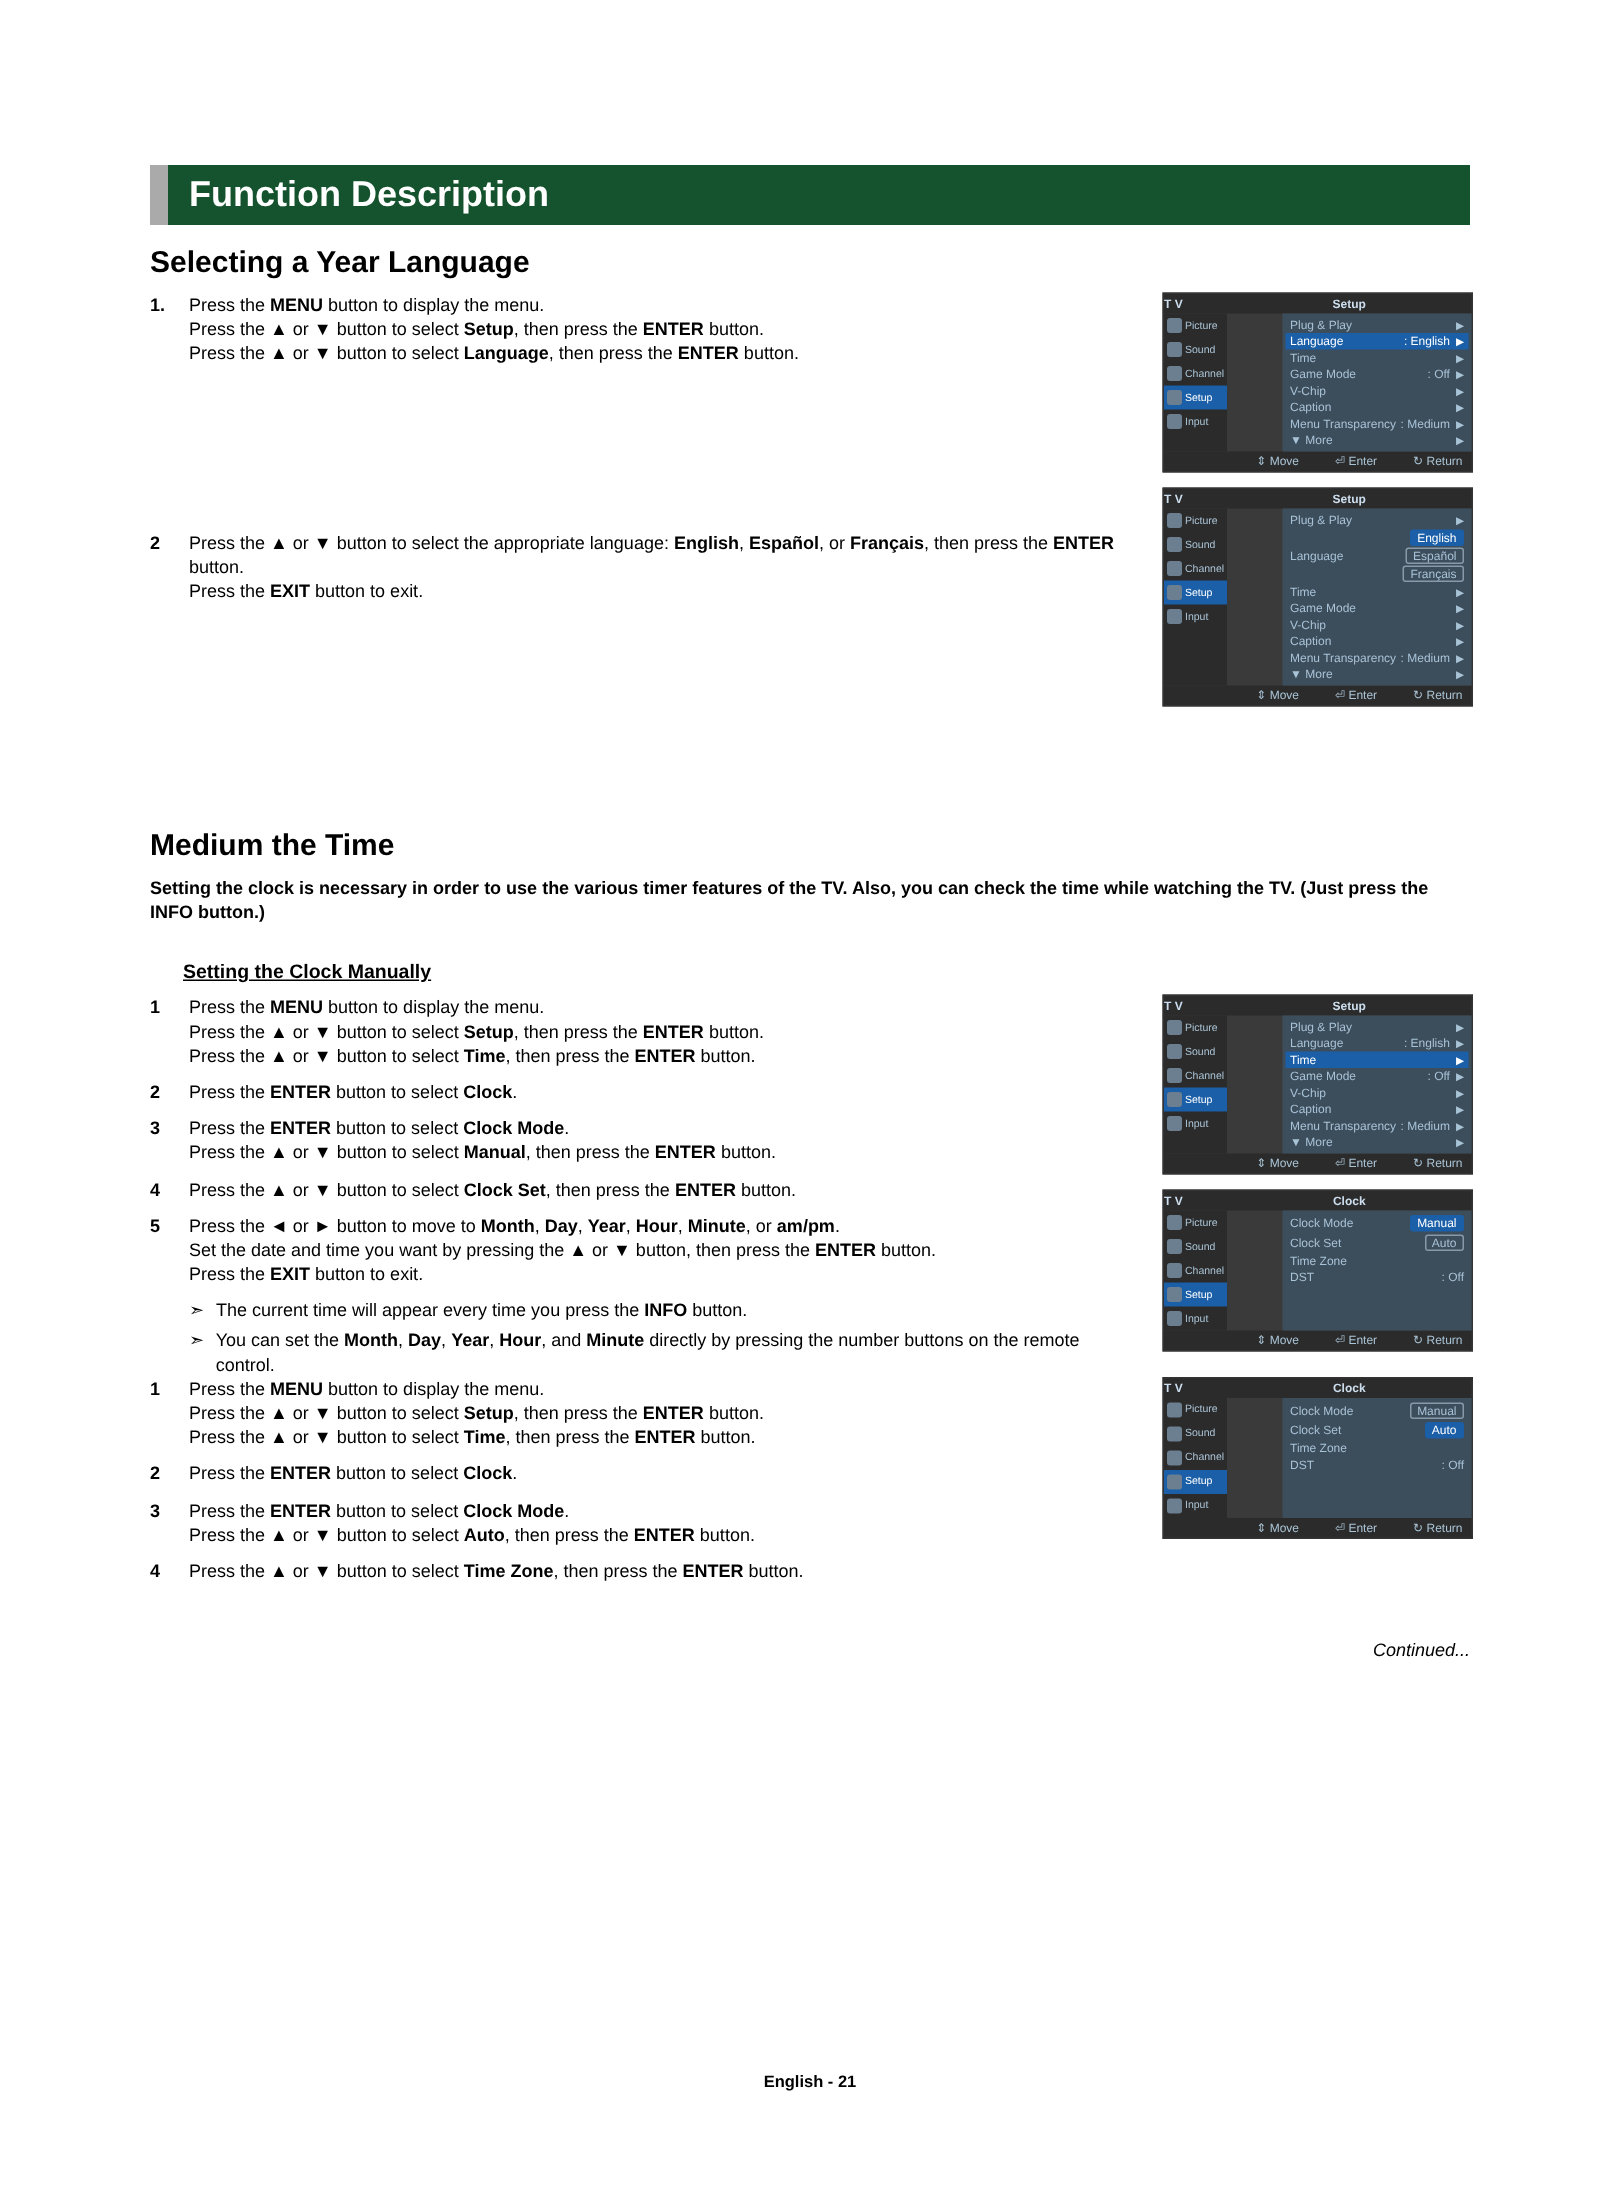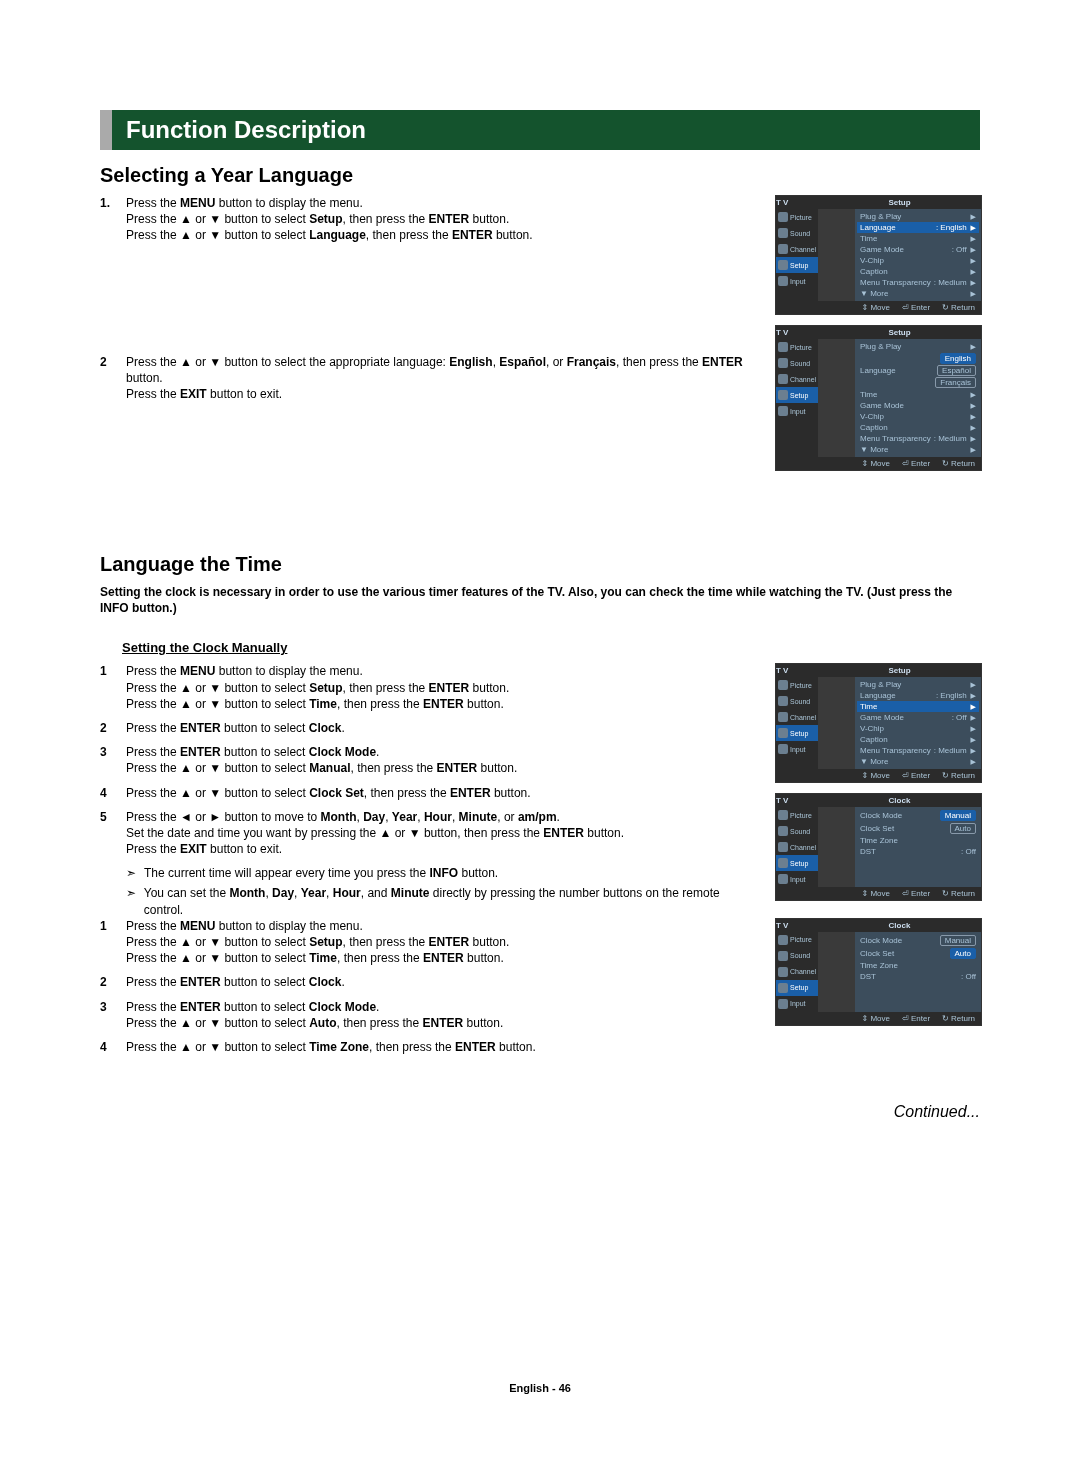--- a/index.html
+++ b/index.html
@@ -162,36 +162,36 @@
     font-size: 8px;
   }
   .opt-box.sel {
     background: #1a5fa8;
     color: #fff;
     border-color: #1a5fa8;
   }
   .osd-foot {
     display: flex;
     justify-content: flex-end;
-    gap: 12px;
+    gap: 24px;
     background: #2b2b2b;
     padding: 2px 6px;
     color: #aac4d6;
     font-size: 8px;
   }
   .intro-bold {
     font-weight: bold;
     margin: 4px 0 24px 0;
     line-height: 1.35;
   }
   .continued {
     text-align: right;
     font-style: italic;
-    margin-top: 40px;
-    font-size: 16px;
+    margin-top: 30px;
+    font-size: 12px;
   }
   .page-foot {
     position: absolute;
     bottom: 70px;
     left: 0;
     right: 0;
     text-align: center;
     font-size: 11px;
     font-weight: bold;
   }
@@ -407,21 +407,21 @@
     <span>⇕ Move</span>
     <span>⏎ Enter</span>
     <span>↻ Return</span>
           </div>
         </div>
     </div>
   </div>
 
   <div style="height:70px"></div>
 
-  <h2 class="section">Language the Time</h2>
+  <h2 class="section">Medium the Time</h2>
   <div class="intro-bold">Setting the clock is necessary in order to use the various timer features of the TV. Also, you can check the time while watching the TV. (Just press the INFO button.)</div>
 
   <div class="sub-h">Setting the Clock Manually</div>
   <div class="content-row">
     <div class="text-col">
       <div id="sec2-steps1">
           <div class="step">
       <div class="num">1</div>
       <div class="body">Press the <b>MENU</b> button to display the menu.<br>Press the ▲ or ▼ button to select <b>Setup</b>, then press the <b>ENTER</b> button.<br>Press the ▲ or ▼ button to select <b>Time</b>, then press the <b>ENTER</b> button.</div>
     </div>
@@ -675,14 +675,14 @@
      <div class="osd-foot">
     <span>⇕ Move</span>
     <span>⏎ Enter</span>
     <span>↻ Return</span>
           </div>
         </div>
     </div>
   </div>
 
   <div class="continued">Continued...</div>
-  <div class="page-foot">English - 46</div>
+  <div class="page-foot">English - 21</div>
 </div>
 
 </body></html>

